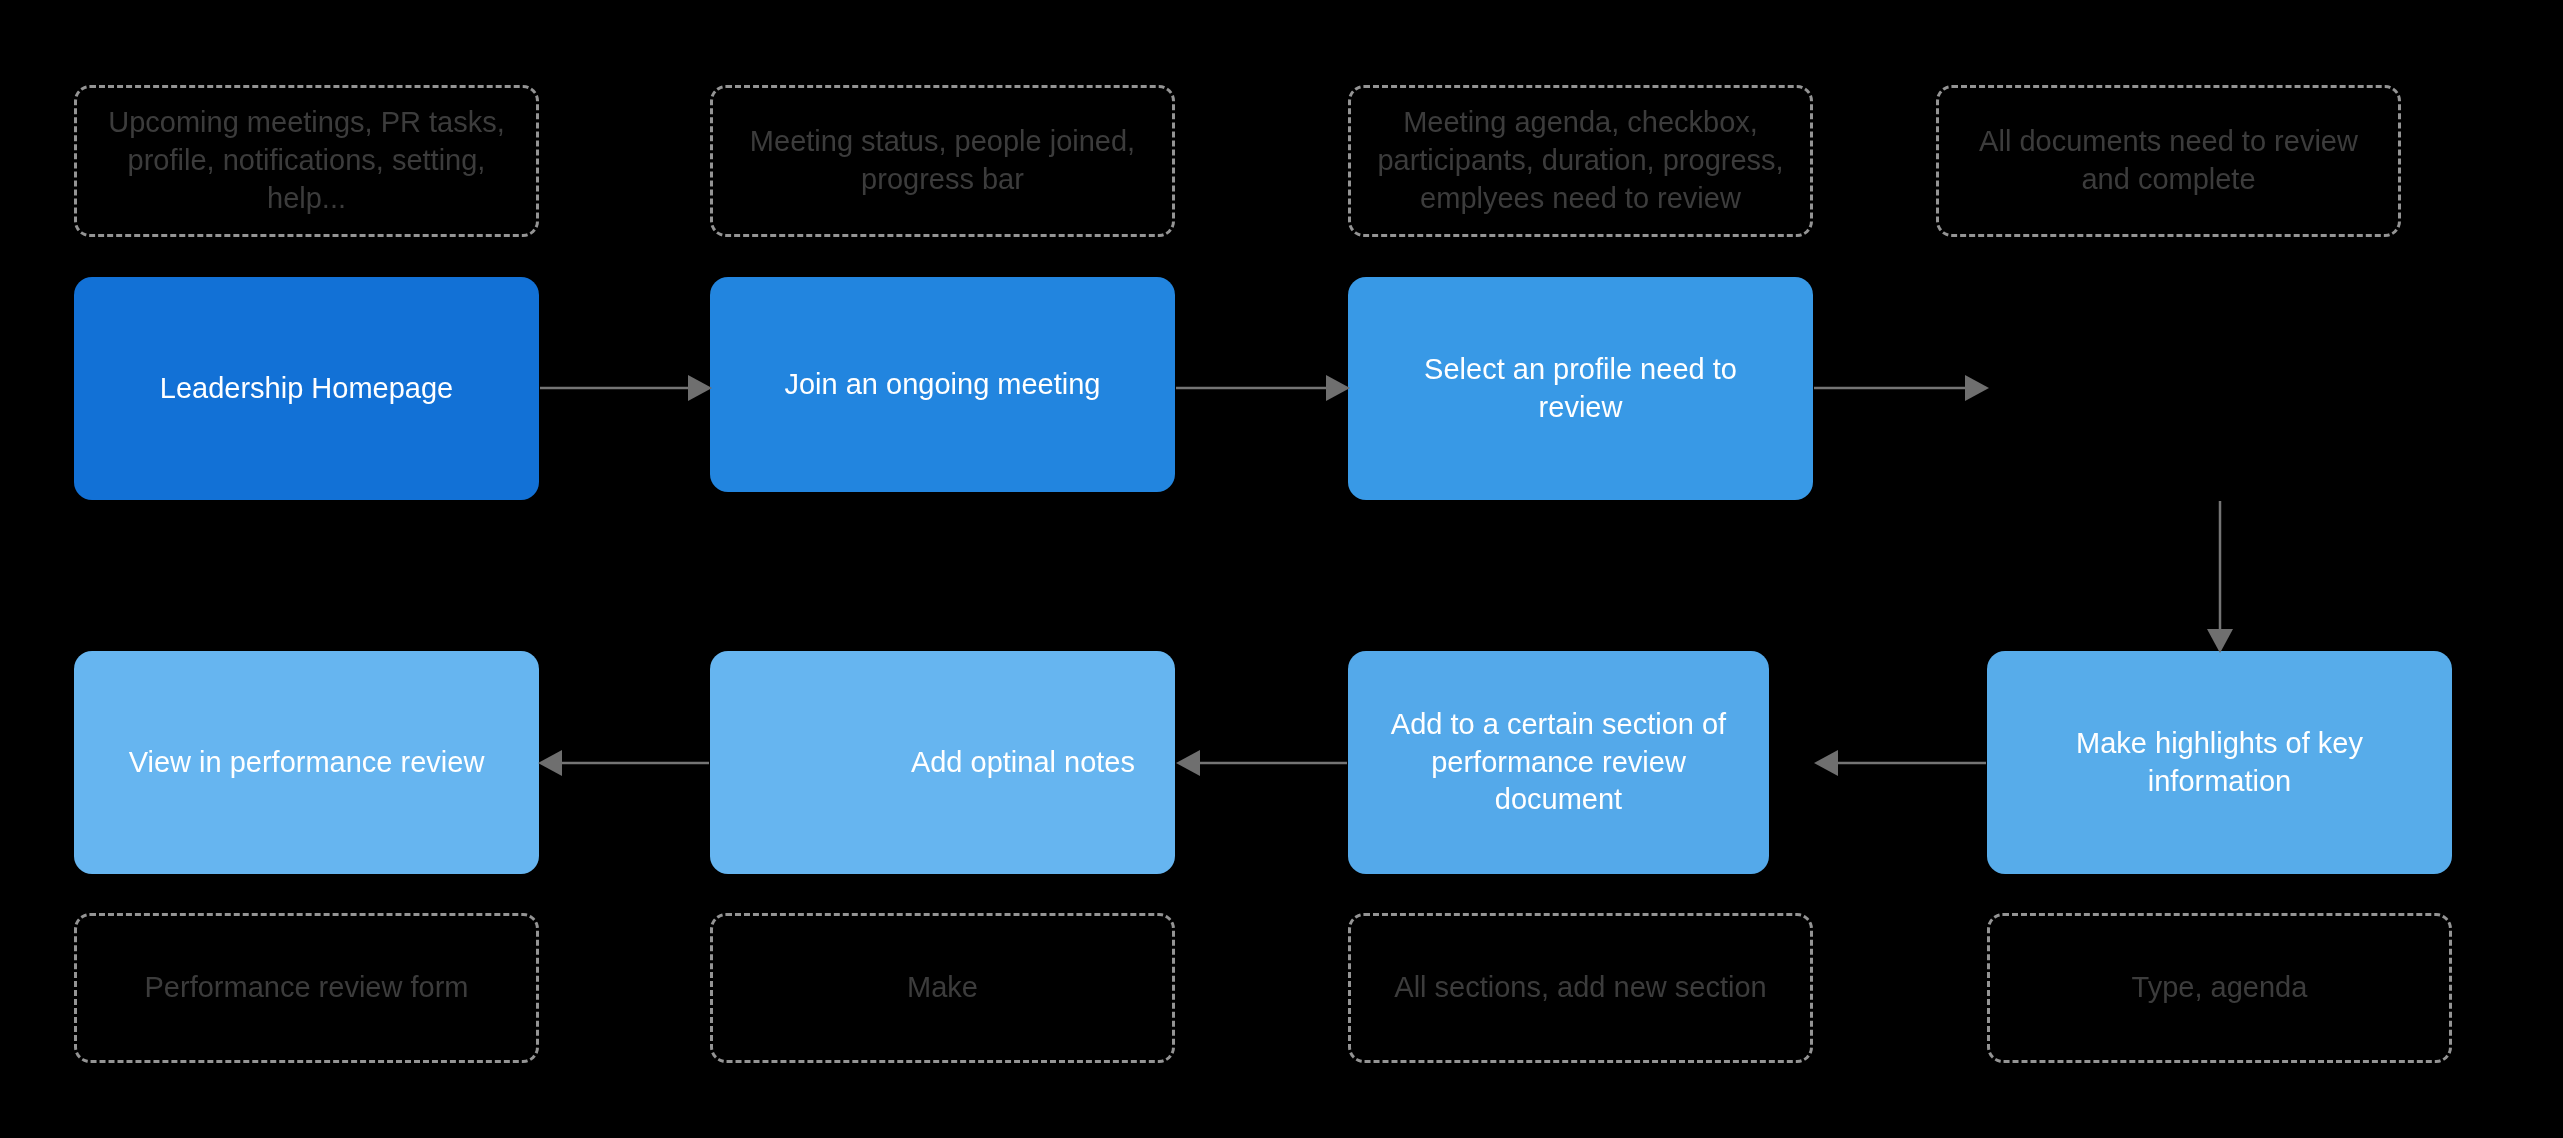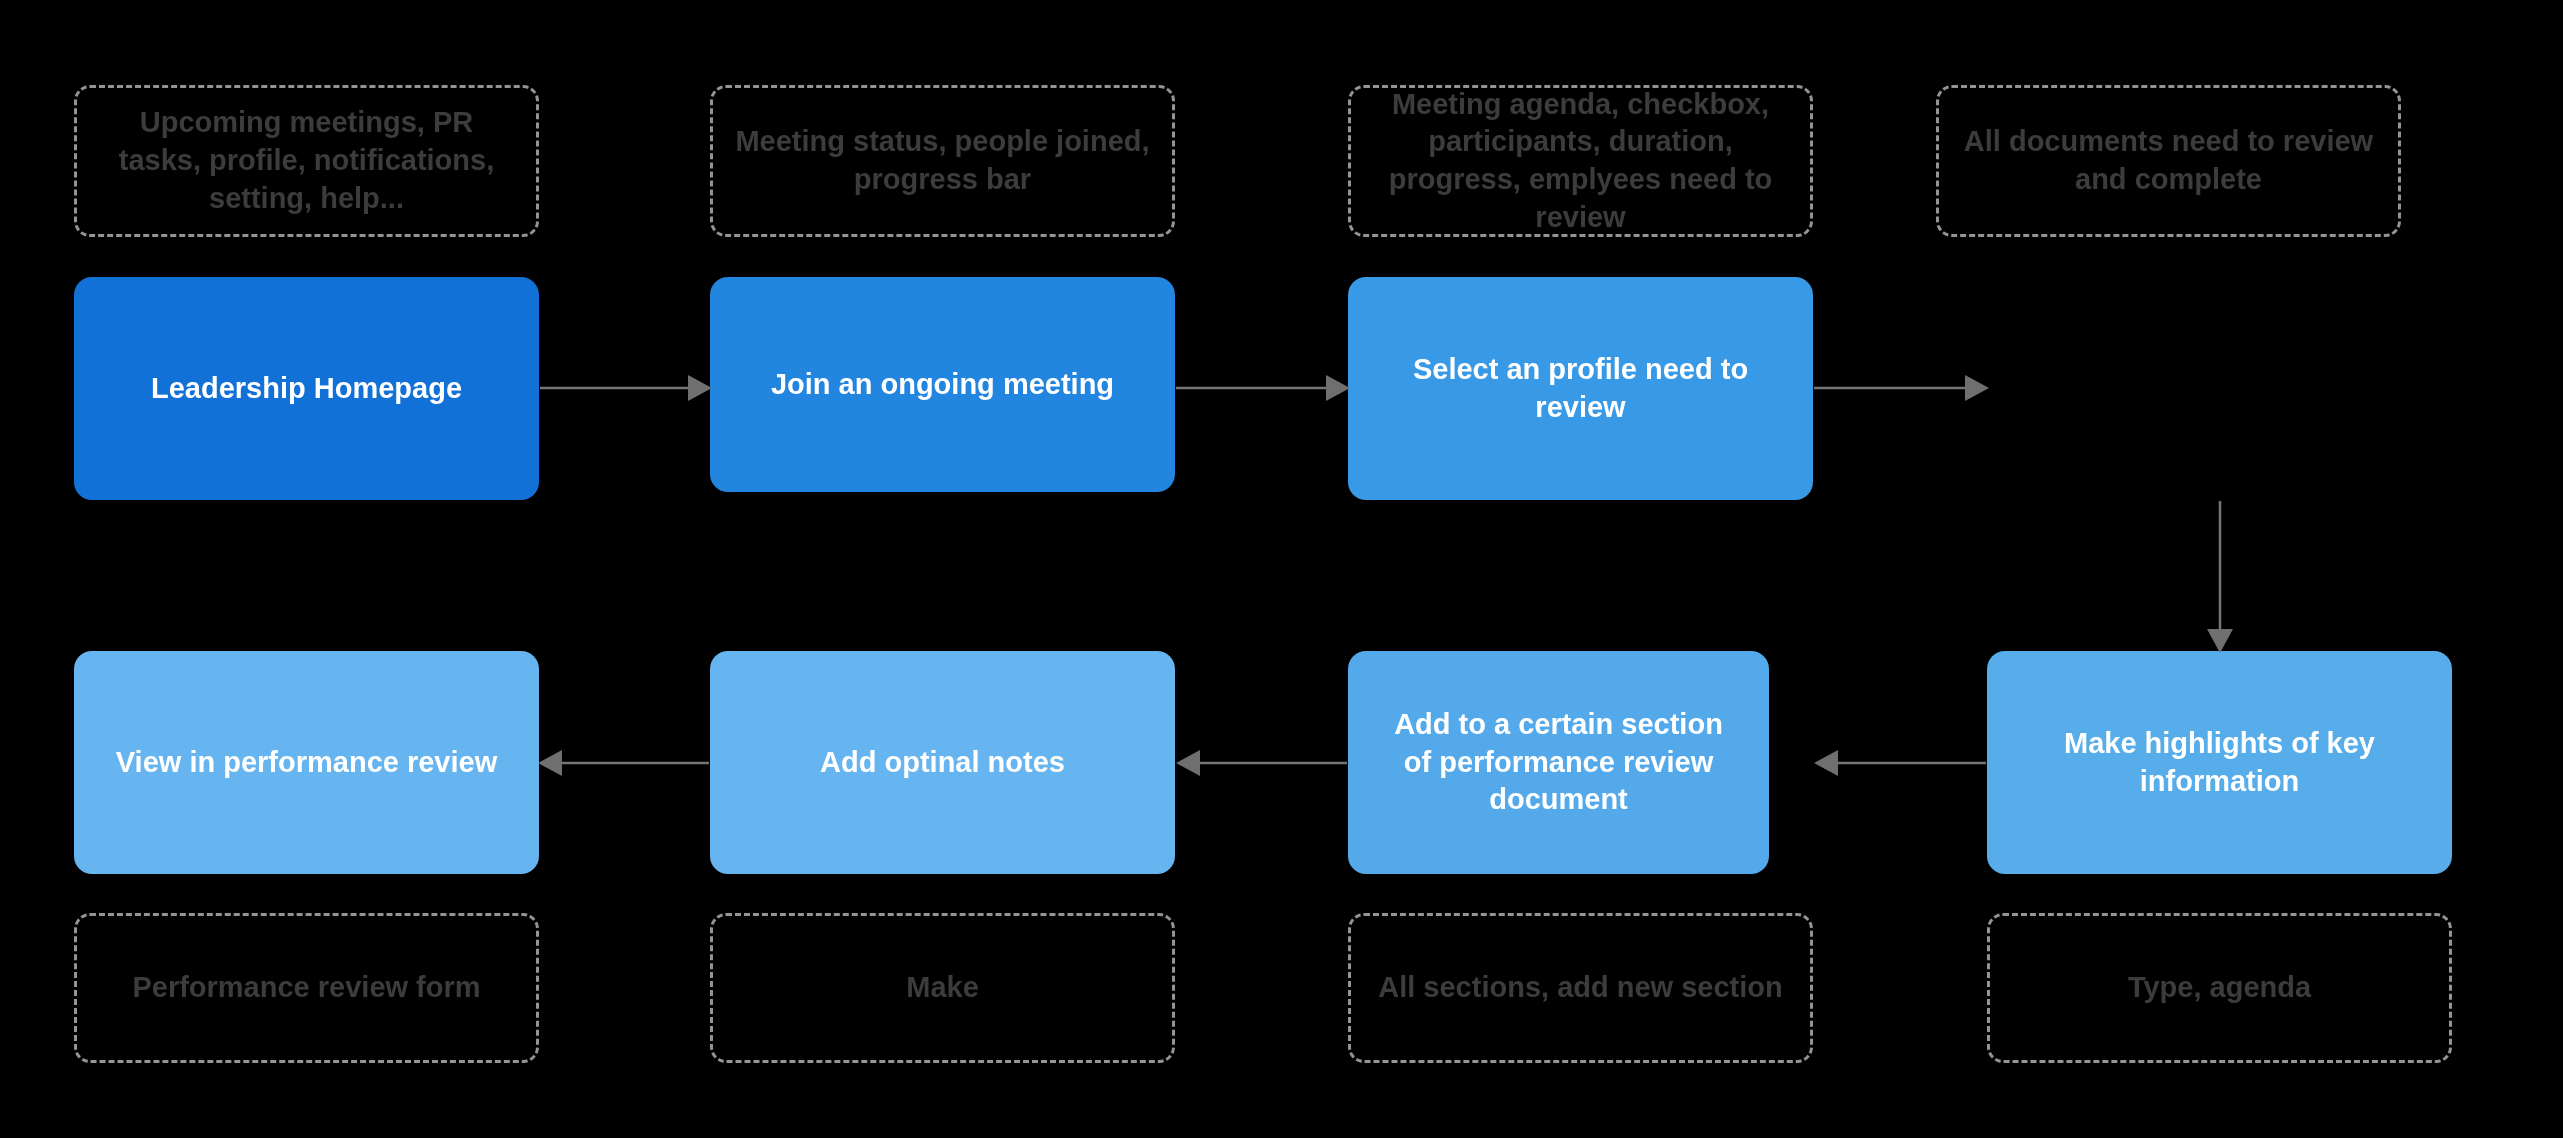--- a/index.html
+++ b/index.html
@@ -7,21 +7,20 @@
     padding: 0;
     background: #000000;
   }
   .canvas {
     position: relative;
     width: 2563px;
     height: 1138px;
     background: #000000;
     overflow: hidden;
     font-family: "Liberation Sans", sans-serif;
-    font-weight: bold;
   }
   .note {
     position: absolute;
     box-sizing: border-box;
     border: 3px dashed #949494;
     border-radius: 16px;
     display: flex;
     align-items: center;
     justify-content: center;
     text-align: center;
@@ -83,21 +82,21 @@
   <div class="node" style="left: 710px; top: 277px; width: 465px; height: 215px; background-color: rgb(34, 133, 223);">
     <span>Join an ongoing meeting</span>
   </div>
   <div class="node" style="left: 1348px; top: 277px; width: 465px; height: 223px; background-color: rgb(56, 153, 230);">
     <span>Select an profile need to review</span>
   </div>
 
   <div class="node" style="left: 74px; top: 651px; width: 465px; height: 223px; background-color: rgb(102, 181, 240);">
     <span>View in performance review</span>
   </div>
-  <div class="node" style="left: 710px; top: 651px; width: 465px; height: 223px; background-color: rgb(102, 181, 240);">
+  <div class="node" style="left: 710px; top: 651px; width: 465px; height: 223px; background-color: rgb(102, 181, 240); justify-content: flex-end;">
     <span>Add optinal notes</span>
   </div>
   <div class="node" style="left: 1348px; top: 651px; width: 421px; height: 223px; background-color: rgb(84, 169, 234);">
     <span>Add to a certain section of performance review document</span>
   </div>
   <div class="node" style="left: 1987px; top: 651px; width: 465px; height: 223px; background-color: rgb(87, 172, 234);">
     <span>Make highlights of key information</span>
   </div>
 
   <div class="note" style="left:74px; top:913px; width:465px; height:150px;">

